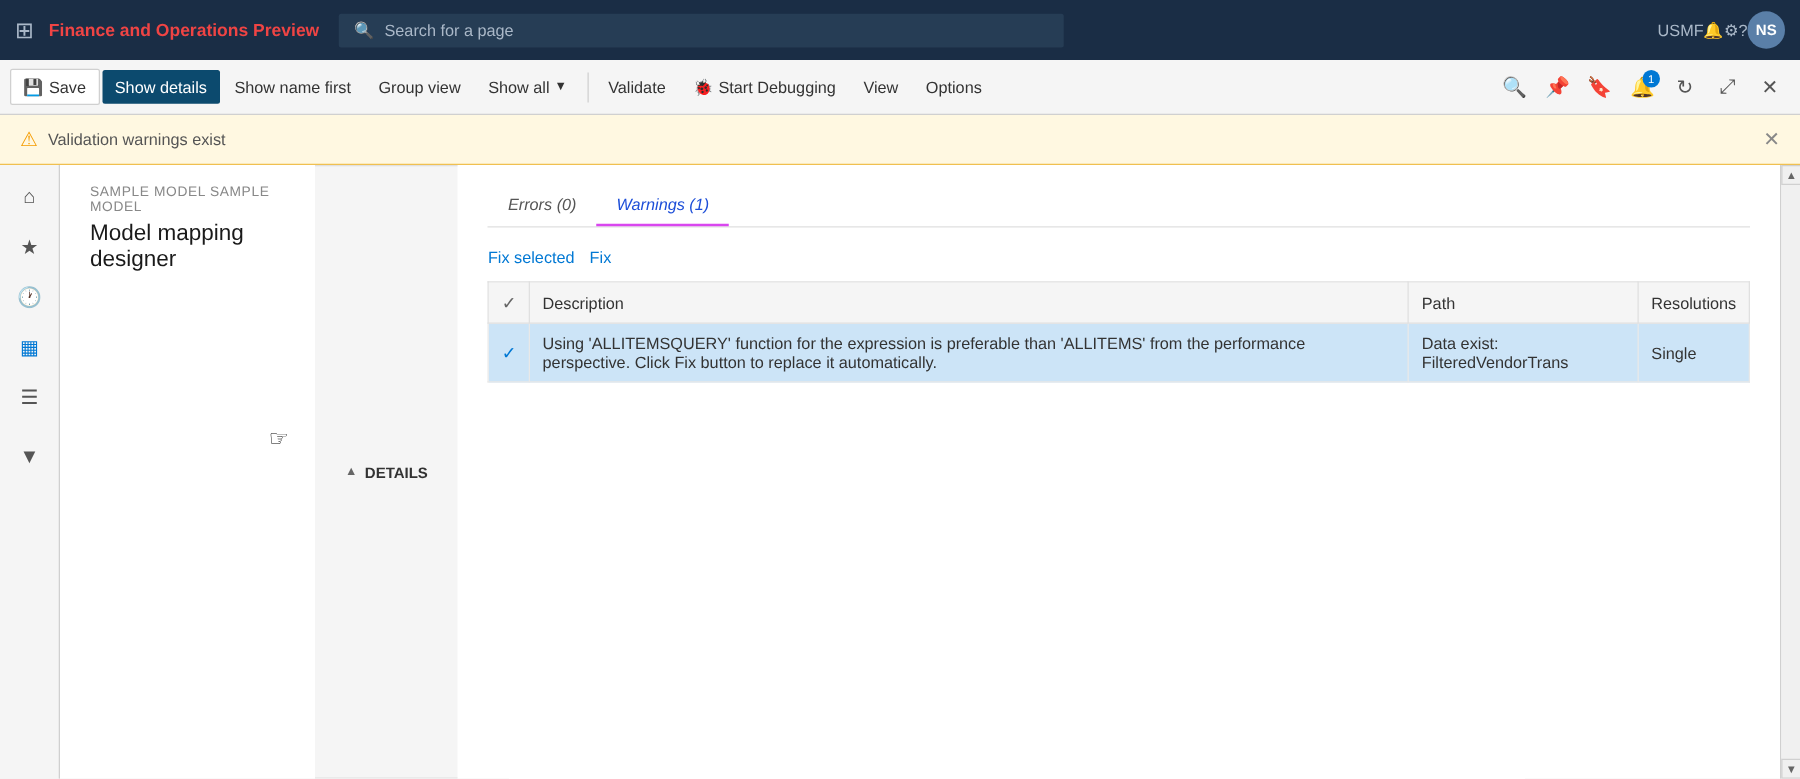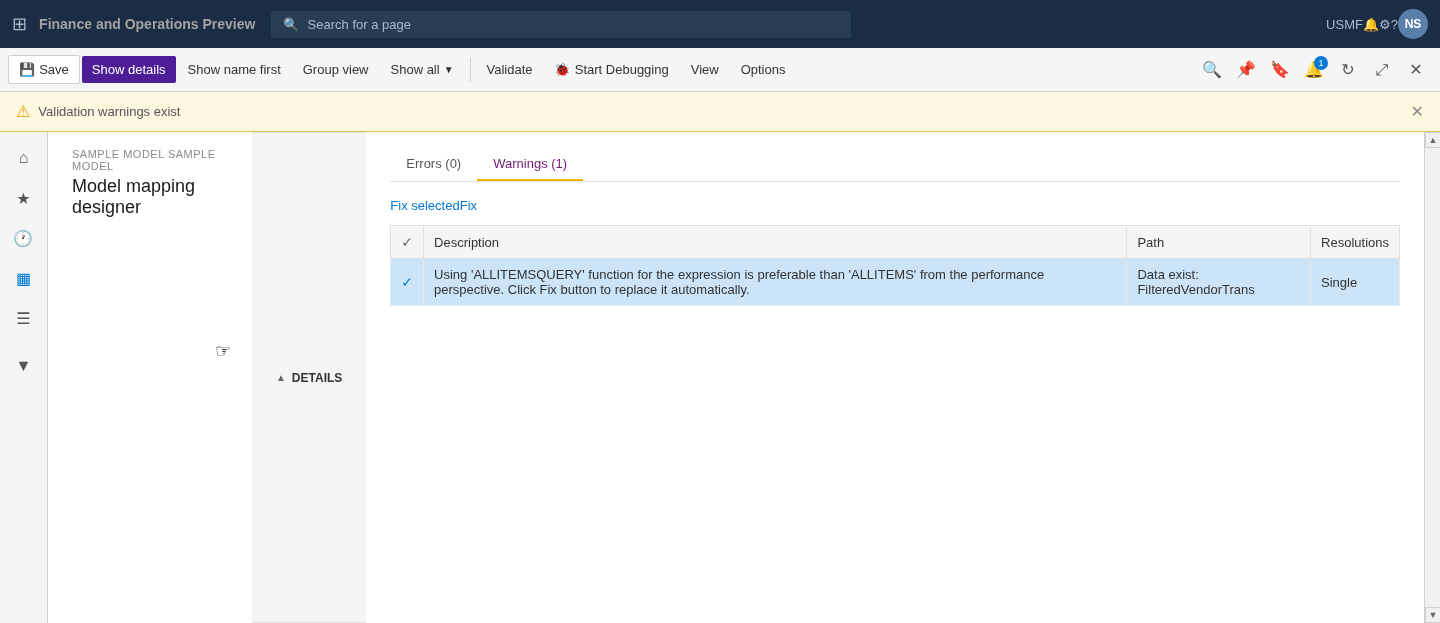--- a/index.html
+++ b/index.html
@@ -14,21 +14,21 @@
       padding: 0 12px;
       gap: 8px;
     }
     .top-nav-grid-icon {
       color: #aab8c8;
       font-size: 18px;
       cursor: pointer;
       margin-right: 4px;
     }
     .top-nav-title {
-      color: #a3a3a3;
+      color: #ef4444;
       font-size: 14px;
       font-weight: 600;
       white-space: nowrap;
       margin-right: 8px;
     }
     .top-nav-search {
       display: flex;
       align-items: center;
       background: #263d55;
       border-radius: 2px;
@@ -88,21 +88,21 @@
       border: none;
       background: transparent;
       cursor: pointer;
       font-size: 13px;
       color: #333;
       border-radius: 2px;
       gap: 4px;
       white-space: nowrap;
     }
     .toolbar-btn.active {
-      background: #4c1d95;
+      background: #0c4a6e;
       color: white;
     }
     .toolbar-btn.save-btn {
       border: 1px solid #d0d0d0;
       background: white;
     }
     .toolbar-divider {
       width: 1px;
       height: 24px;
       background: #d0d0d0;
@@ -217,38 +217,39 @@
     .section-content {
       padding: 16px 24px;
     }
 
     
     .tabs {
       display: flex;
       border-bottom: 1px solid #e0e0e0;
       margin-bottom: 16px;
       gap: 0;
+      font-style: italic;
     }
     .tab {
       padding: 8px 16px;
       cursor: pointer;
       font-size: 13px;
       color: #555;
       border-bottom: 2px solid transparent;
     }
     .tab.active {
-      color: #701a75;
-      border-bottom: 2px solid #eab308;
+      color: #1d4ed8;
+      border-bottom: 2px solid #d946ef;
       font-weight: 500;
     }
 
     
     .action-btns {
       display: flex;
-      gap: 0;
+      gap: 12px;
       margin-bottom: 12px;
       align-items: center;
       margin-top: 16px;
     }
     .action-link {
       color: #0078d4;
       cursor: pointer;
       font-size: 13px;
       text-decoration: none;
     }

